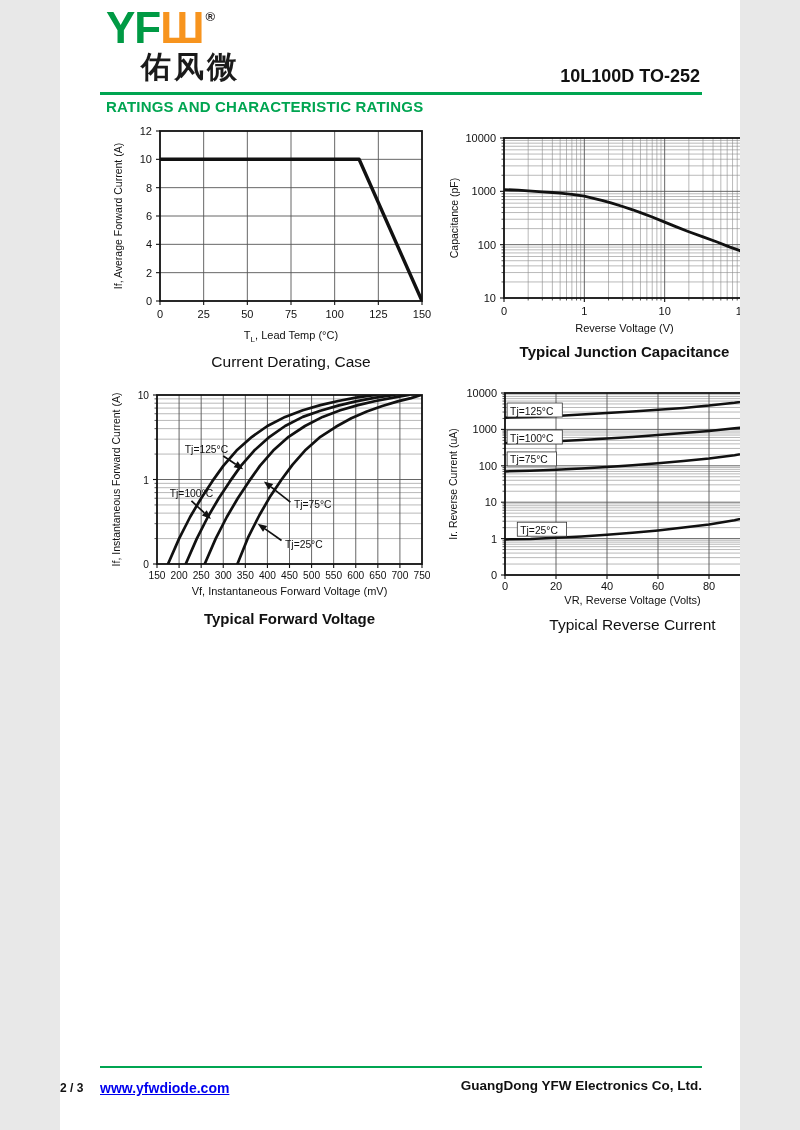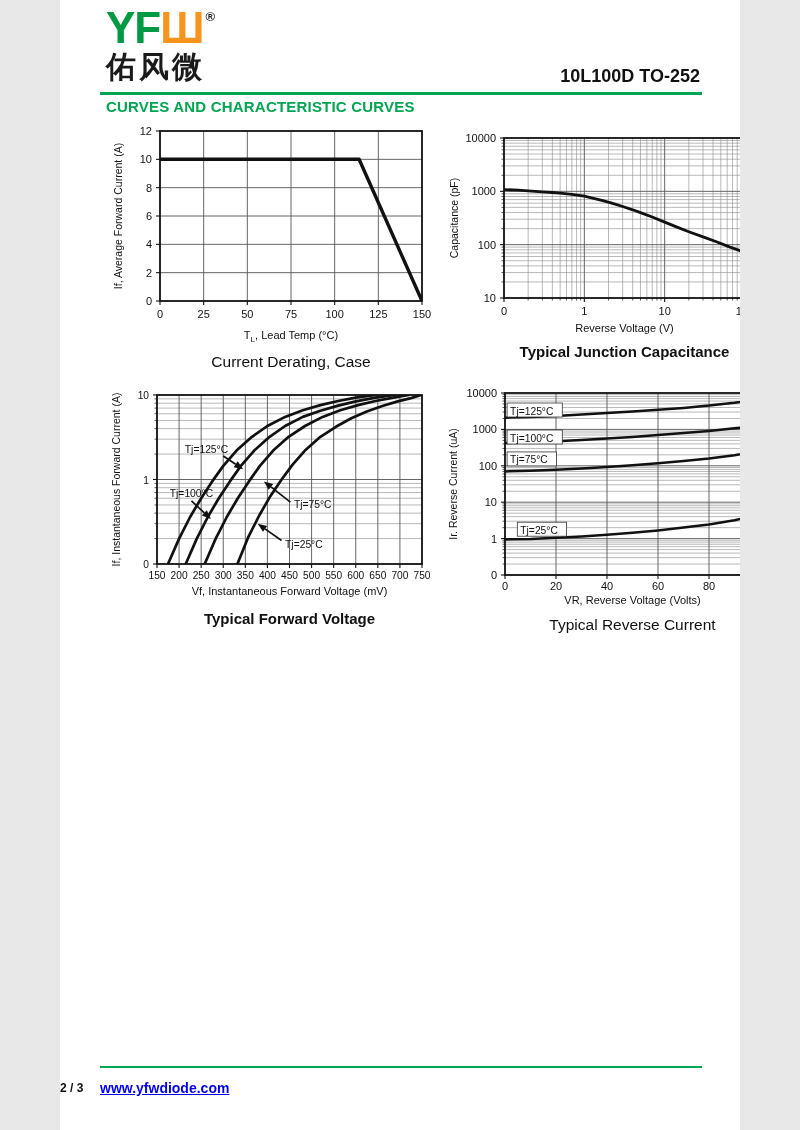--- a/index.html
+++ b/index.html
@@ -10,21 +10,21 @@
     background:#ffffff;
     font-family:"Liberation Sans","DejaVu Sans",sans-serif;
     overflow:hidden;
   }
   
   .logo{position:absolute;left:46px;top:6px;line-height:1;}
   .logo-en{font-weight:bold;font-size:44px;letter-spacing:-1px;}
   .logo-en .yf{color:#009A44;}
   .logo-en .wsym{color:#F7941E;}
   .logo-en .reg{color:#231f20;font-size:13px;font-weight:bold;vertical-align:22px;letter-spacing:0;margin-left:2px;}
-  .logo-cn{color:#1a1a1a;font-weight:bold;font-size:30px;letter-spacing:3px;margin-top:2px;}
+  .logo-cn{color:#1a1a1a;font-weight:bold;font-size:30px;letter-spacing:3px;margin-top:2px;margin-left:35px;}
   .part-number{position:absolute;right:40px;top:66px;font-size:18px;font-weight:bold;color:#111;text-align:center;}
   .rule{position:absolute;left:40px;right:38px;height:3px;background:#00A551;}
   .rule.top{top:92px;}
   .rule.bottom{top:1066px;height:2px;}
   .section-title{position:absolute;left:46px;top:98px;font-size:15px;font-weight:bold;color:#00A551;letter-spacing:0.2px;}
   
   .chart{position:absolute;}
   .chart svg{display:block;}
   
   .website{position:absolute;left:40px;top:1080px;font-size:14px;font-weight:bold;color:#0000EE;text-decoration:underline;cursor:pointer;}
@@ -37,21 +37,21 @@
 <div class="page">
 
   <div class="logo">
     <div class="logo-en"><span class="yf">YF</span><span class="wsym">Ш</span><span class="reg">®</span></div>
     <div class="logo-cn">佑风微</div>
   </div>
 
   <div class="part-number">10L100D TO-252</div>
 
   <div class="rule top"></div>
-  <div class="section-title">CURVES AND CHARACTERISTIC CURVES</div>
+  <div class="section-title">RATINGS AND CHARACTERISTIC RATINGS</div>
 
   <div class="chart" id="chart0" style="left: 40px; top: 120px;">
       <svg width="345" height="272" viewBox="0 0 345 272">
         <defs>
           <clipPath id="clip0">
             <rect x="60" y="11" width="262" height="170"></rect>
           </clipPath>
         </defs>
         <line x1="60" y1="181" x2="60" y2="185" stroke="#111" stroke-width="1.1"></line>
         <text x="60" y="198" font-size="11" text-anchor="middle" fill="#111" font-family="&quot;Liberation Sans&quot;,&quot;DejaVu Sans&quot;,sans-serif">0</text>
@@ -475,14 +475,15 @@
         <text x="72.3" y="150.71165926183085" font-size="10.3" text-anchor="start" fill="#111" font-family="&quot;Liberation Sans&quot;,&quot;DejaVu Sans&quot;,sans-serif">Tj=25°C</text>
         <text x="184.5" y="221" font-size="11" text-anchor="middle" fill="#111" font-family="&quot;Liberation Sans&quot;,&quot;DejaVu Sans&quot;,sans-serif">VR, Reverse Voltage (Volts)</text>
         <text x="9" y="101" font-size="10.5" text-anchor="middle" fill="#111" font-family="&quot;Liberation Sans&quot;,&quot;DejaVu Sans&quot;,sans-serif" transform="rotate(-90 9 101)">Ir. Reverse Current (uA)</text>
         <text x="184.5" y="247" font-size="15.5" text-anchor="middle" fill="#111" font-family="&quot;Liberation Sans&quot;,&quot;DejaVu Sans&quot;,sans-serif">Typical Reverse Current</text>
       </svg>
     </div>
 
   <div class="rule bottom"></div>
   <a class="website" href="#">www.yfwdiode.com</a>
   <div class="page-num">2 / 3</div>
+  <div class="company">GuangDong YFW Electronics Co, Ltd.</div>
 
 </div>
 
 </body></html>

